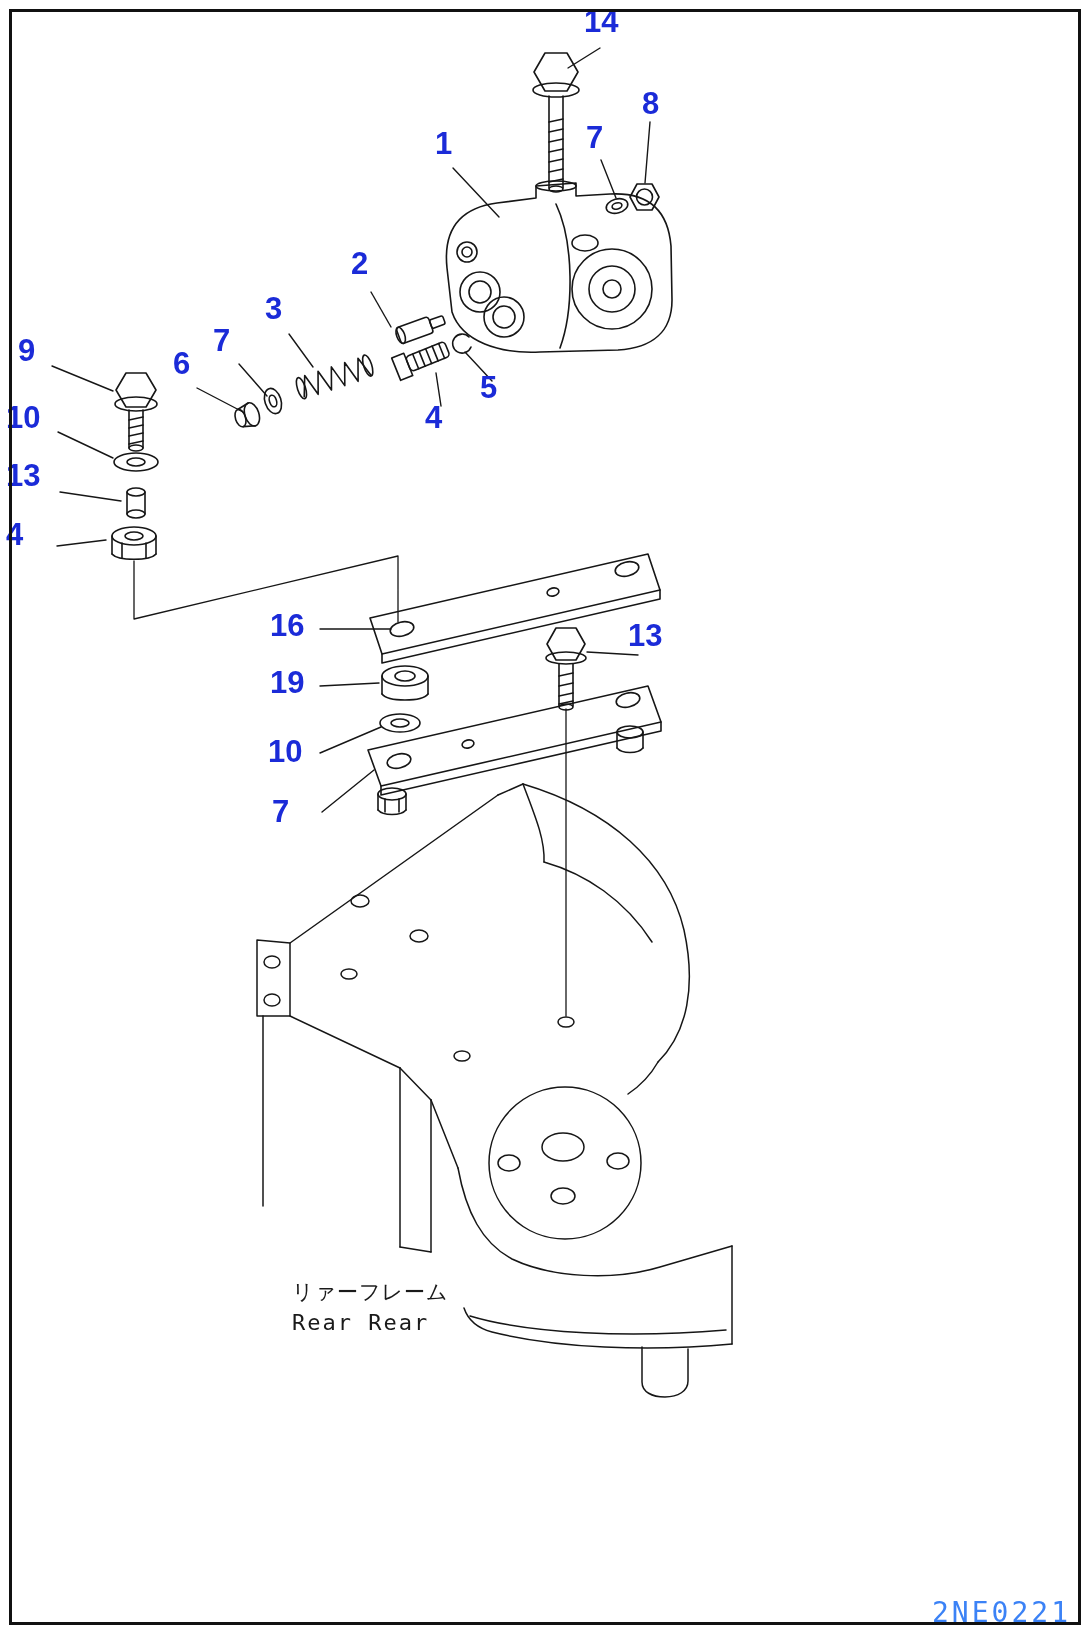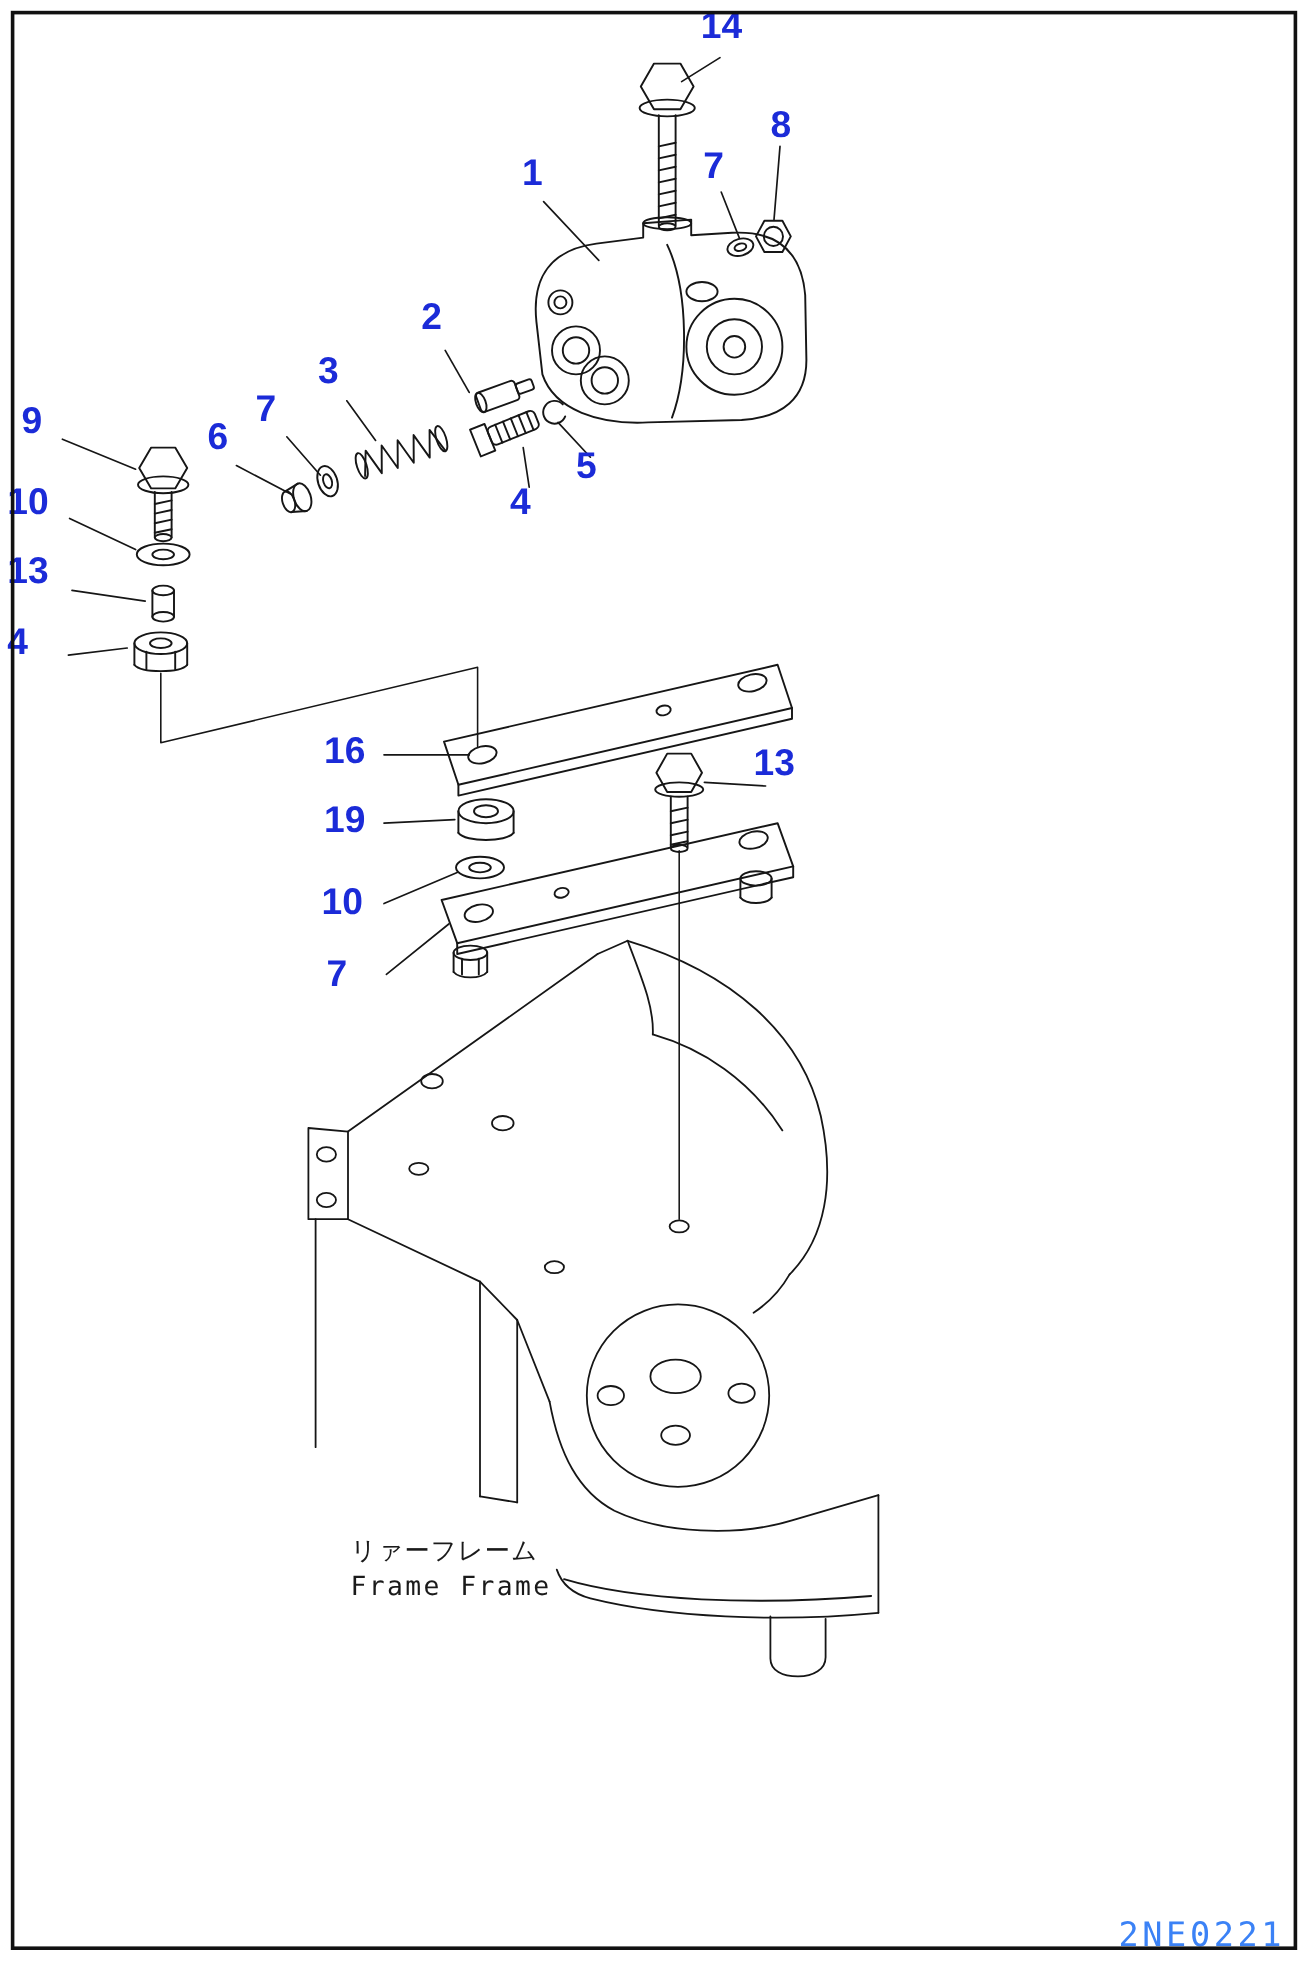--- a/index.html
+++ b/index.html
@@ -267,18 +267,18 @@
   <div class="callout" style="left:6px;top:519px">4</div>
   <div class="callout" style="left:270px;top:610px">16</div>
   <div class="callout" style="left:628px;top:620px">13</div>
   <div class="callout" style="left:270px;top:667px">19</div>
   <div class="callout" style="left:268px;top:736px">10</div>
   <div class="callout" style="left:272px;top:796px">7</div>
   <div class="callout" style="left:480px;top:372px">5</div>
   <div class="callout" style="left:425px;top:402px">4</div>
 
   <div class="frame-label jp" style="left:292px;top:1278px">リァーフレーム</div>
-  <div class="frame-label en" style="left:292px;top:1310px">Frame Frame</div>
+  <div class="frame-label en" style="left:292px;top:1310px">Rear Rear</div>
 
   <div class="drawing-number" style="left:932px;top:1596px">2NE0221</div>
 
   <div class="frame-border"></div>
 </div>
 
 </body></html>

